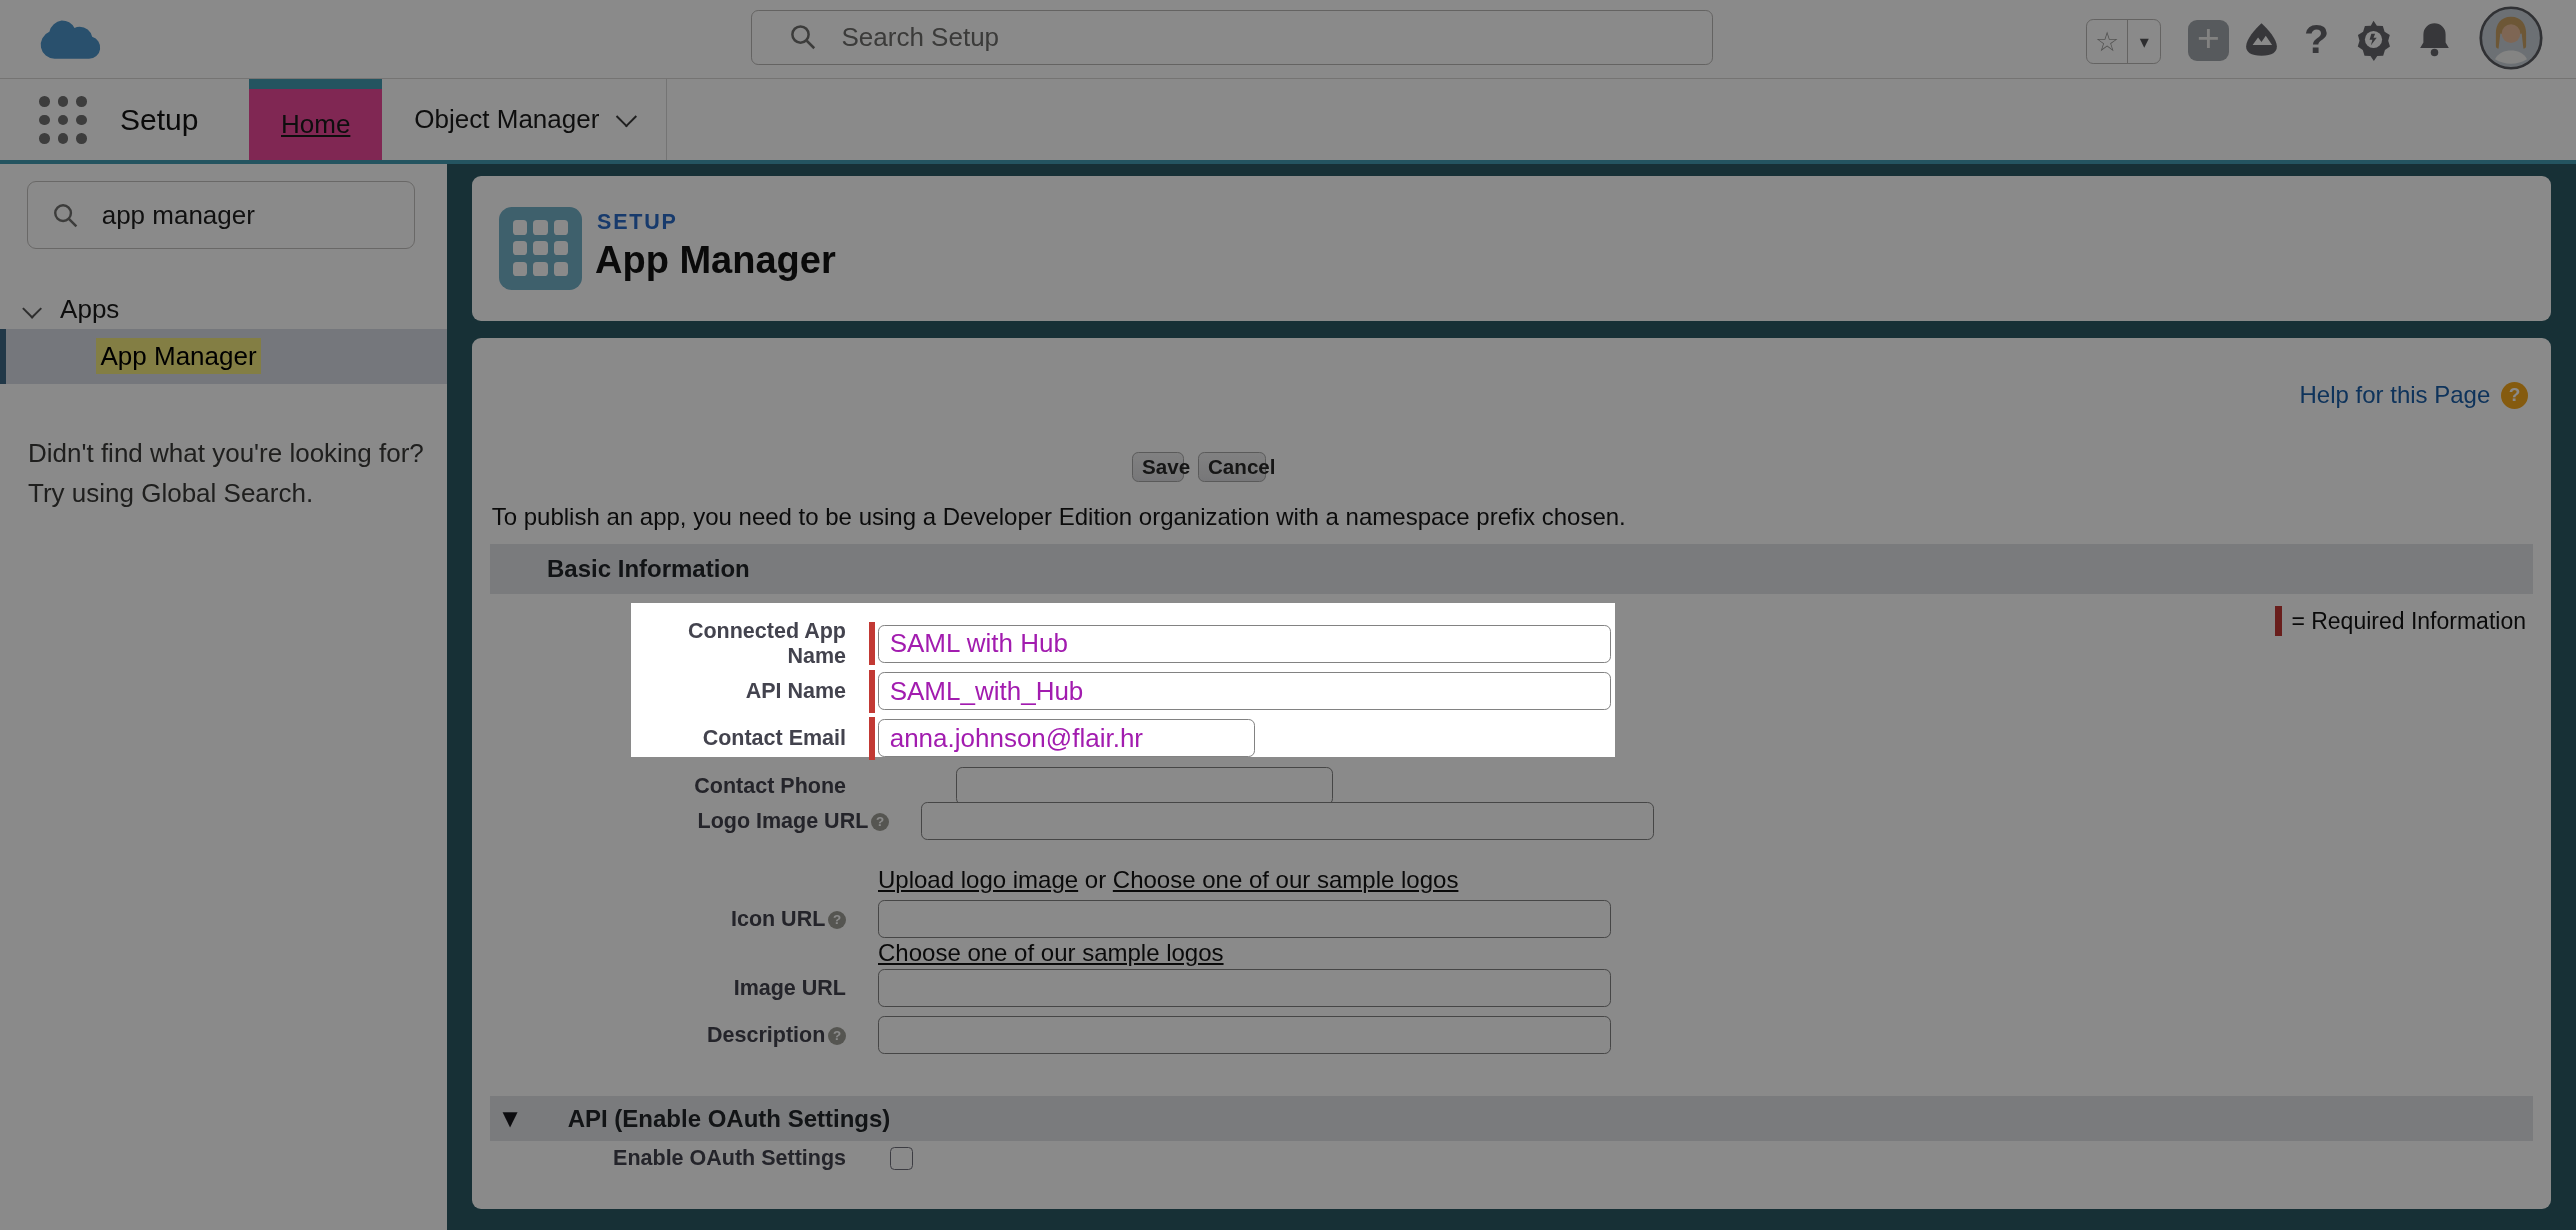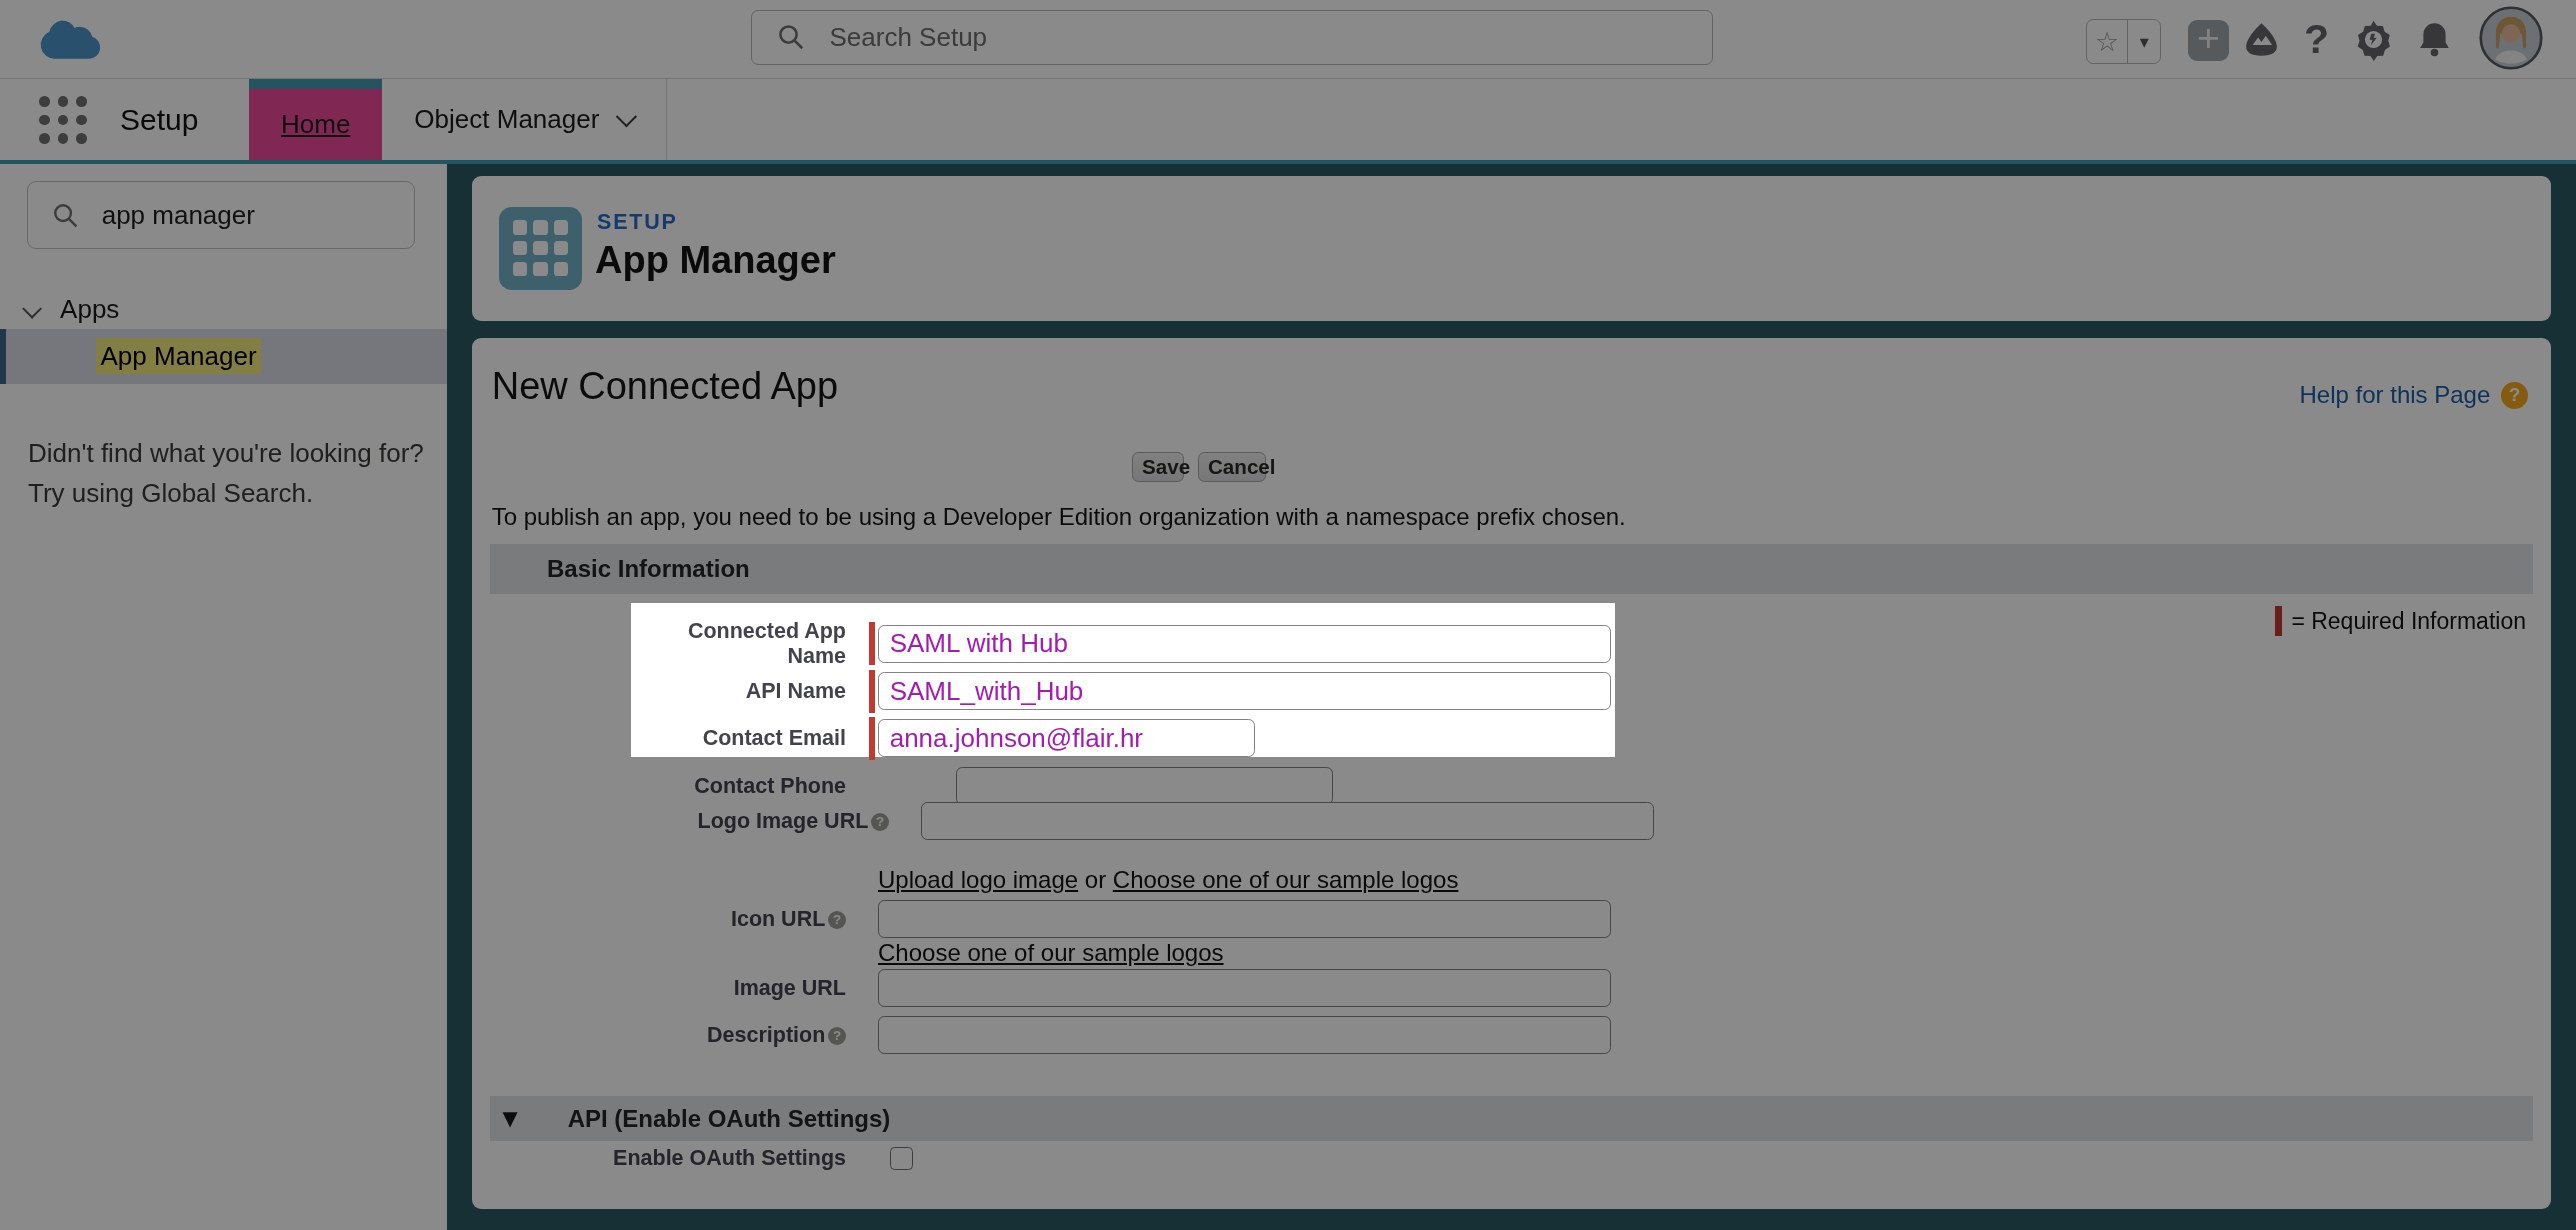--- a/index.html
+++ b/index.html
@@ -4,21 +4,21 @@
 <style>
   html,body{margin:0;padding:0;width:2576px;height:1231px;overflow:hidden;background:#fff;
     font-family:"Liberation Sans",sans-serif;}
   .stage{position:relative;width:2576px;height:1231px;}
 
   
   .topbar{position:absolute;left:0;top:0;width:2576px;height:79px;background:#fff;
     border-bottom:1.8px solid #d8d6d4;box-sizing:border-box;}
   .cloud-logo{position:absolute;left:32px;top:10.7px;width:75px;height:55px;}
   .gsearch{position:absolute;left:751px;top:9.8px;width:962px;height:55px;border:1.8px solid #b9b7b5;
-    border-radius:7.2px;box-sizing:border-box;display:flex;align-items:center;padding-left:24px;background:#fff;}
+    border-radius:7.2px;box-sizing:border-box;display:flex;align-items:center;padding-left:36px;background:#fff;}
   .gsearch svg{flex:0 0 auto;}
   .gsearch input{border:none;outline:none;font-size:26px;color:#6e6d6b;margin-left:21.5px;width:716px;
     font-family:"Liberation Sans",sans-serif;background:transparent;}
   .gsearch input::placeholder{color:#6e6d6b;opacity:1;}
   .act{position:absolute;top:0;height:79px;display:flex;align-items:center;justify-content:center;color:#67676c;}
   .star-combo{left:2086px;width:75px;top:19px;height:45px;position:absolute;border:1.8px solid #b9b7b5;
     border-radius:7.2px;box-sizing:border-box;display:flex;}
   .star-cell{width:41px;display:flex;align-items:center;justify-content:center;
     font-family:"DejaVu Sans","Liberation Sans",sans-serif;font-size:27px;color:#9a9a98;}
   .caret-cell{width:32px;display:flex;align-items:center;justify-content:center;border-left:1.8px solid #b9b7b5;
@@ -232,21 +232,20 @@
           <span></span>
           <span></span>
           <span></span>
           <span></span>
       </div>
       <div class="eyebrow">SETUP</div>
       <div class="page-title">App Manager</div>
     </section>
 
     <section class="card form-card">
-      <h1 class="form-title" style="margin:0;">New Connected App</h1>
 
       <div class="help-line">
         <span class="help-link">Help for this Page</span>
         <span class="help-orange">?</span>
       </div>
 
       <button class="btn btn-save">Save</button>
       <button class="btn btn-cancel">Cancel</button>
 
       <div class="pub-note">To publish an app, you need to be using a Developer Edition organization with a namespace prefix chosen.</div>

